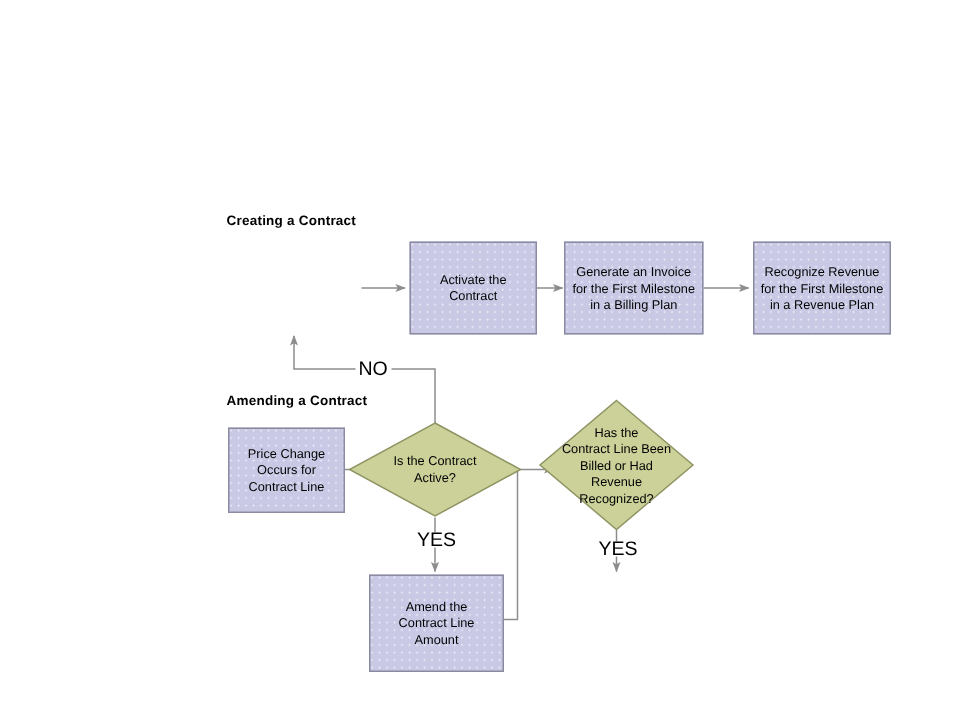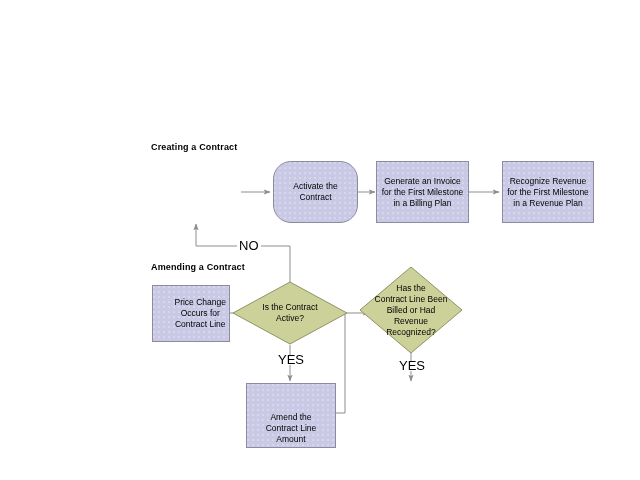--- a/index.html
+++ b/index.html
@@ -127,51 +127,51 @@
 
       <path d="M411,353 L411,381" marker-end="url(#arrowhead)"></path>
     </g>
   </svg>
 
   <div class="section-title" style="left:151px; top:142px;">Creating a Contract</div>
 
   <div class="section-title" style="left:151px; top:262px;">Amending a Contract</div>
 
 
-  <div class="node-box" style="left:273px; top:161px; width:85px; height:62px;border-radius:18px;">
+  <div class="node-box" style="left:273px; top:161px; width:85px; height:62px;">
     <span>Activate the<br>Contract</span>
   </div>
 
   <div class="node-box" style="left:376px; top:161px; width:93px; height:62px;">
     <span>Generate an Invoice<br>for the First Milestone<br>in a Billing Plan</span>
   </div>
 
   <div class="node-box" style="left:502px; top:161px; width:92px; height:62px;">
     <span>Recognize Revenue<br>for the First Milestone<br>in a Revenue Plan</span>
   </div>
 
-  <div class="node-box" style="left:152px; top:285px; width:78px; height:57px;justify-content:flex-end;">
+  <div class="node-box" style="left:152px; top:285px; width:78px; height:57px;">
     <span>Price Change<br>Occurs for<br>Contract Line</span>
   </div>
 
   <div class="node-diamond" style="left:232px; top:281px; width:116px; height:64px;">
     <svg class="dia-shape" viewBox="0 0 116 64" preserveAspectRatio="none" xmlns="http://www.w3.org/2000/svg">
       <polygon points="58,1 115,32 58,63 1,32" fill="#ccd19a" stroke="#8f9463" stroke-width="1"></polygon>
     </svg>
     <div class="dia-label">Is the Contract<br>Active?</div>
   </div>
 
   <div class="node-diamond" style="left:359px; top:266px; width:104px; height:88px;">
     <svg class="dia-shape" viewBox="0 0 104 88" preserveAspectRatio="none" xmlns="http://www.w3.org/2000/svg">
       <polygon points="52,1 103,44 52,87 1,44" fill="#ccd19a" stroke="#8f9463" stroke-width="1"></polygon>
     </svg>
     <div class="dia-label" style="left:5%; width:90%;">Has the<br>Contract Line Been<br>Billed or Had<br>Revenue<br>Recognized?</div>
   </div>
 
-  <div class="node-box" style="left:246px; top:383px; width:90px; height:65px;align-items:flex-end;">
+  <div class="node-box" style="left:246px; top:383px; width:90px; height:65px;">
     <span>Amend the<br>Contract Line<br>Amount</span>
   </div>
 
 
   <div class="edge-label" style="left:237px; top:241px;">NO</div>
 
   <div class="edge-label" style="left:276px; top:355px;">YES</div>
 
   <div class="edge-label" style="left:397px; top:361px;">YES</div>
 

